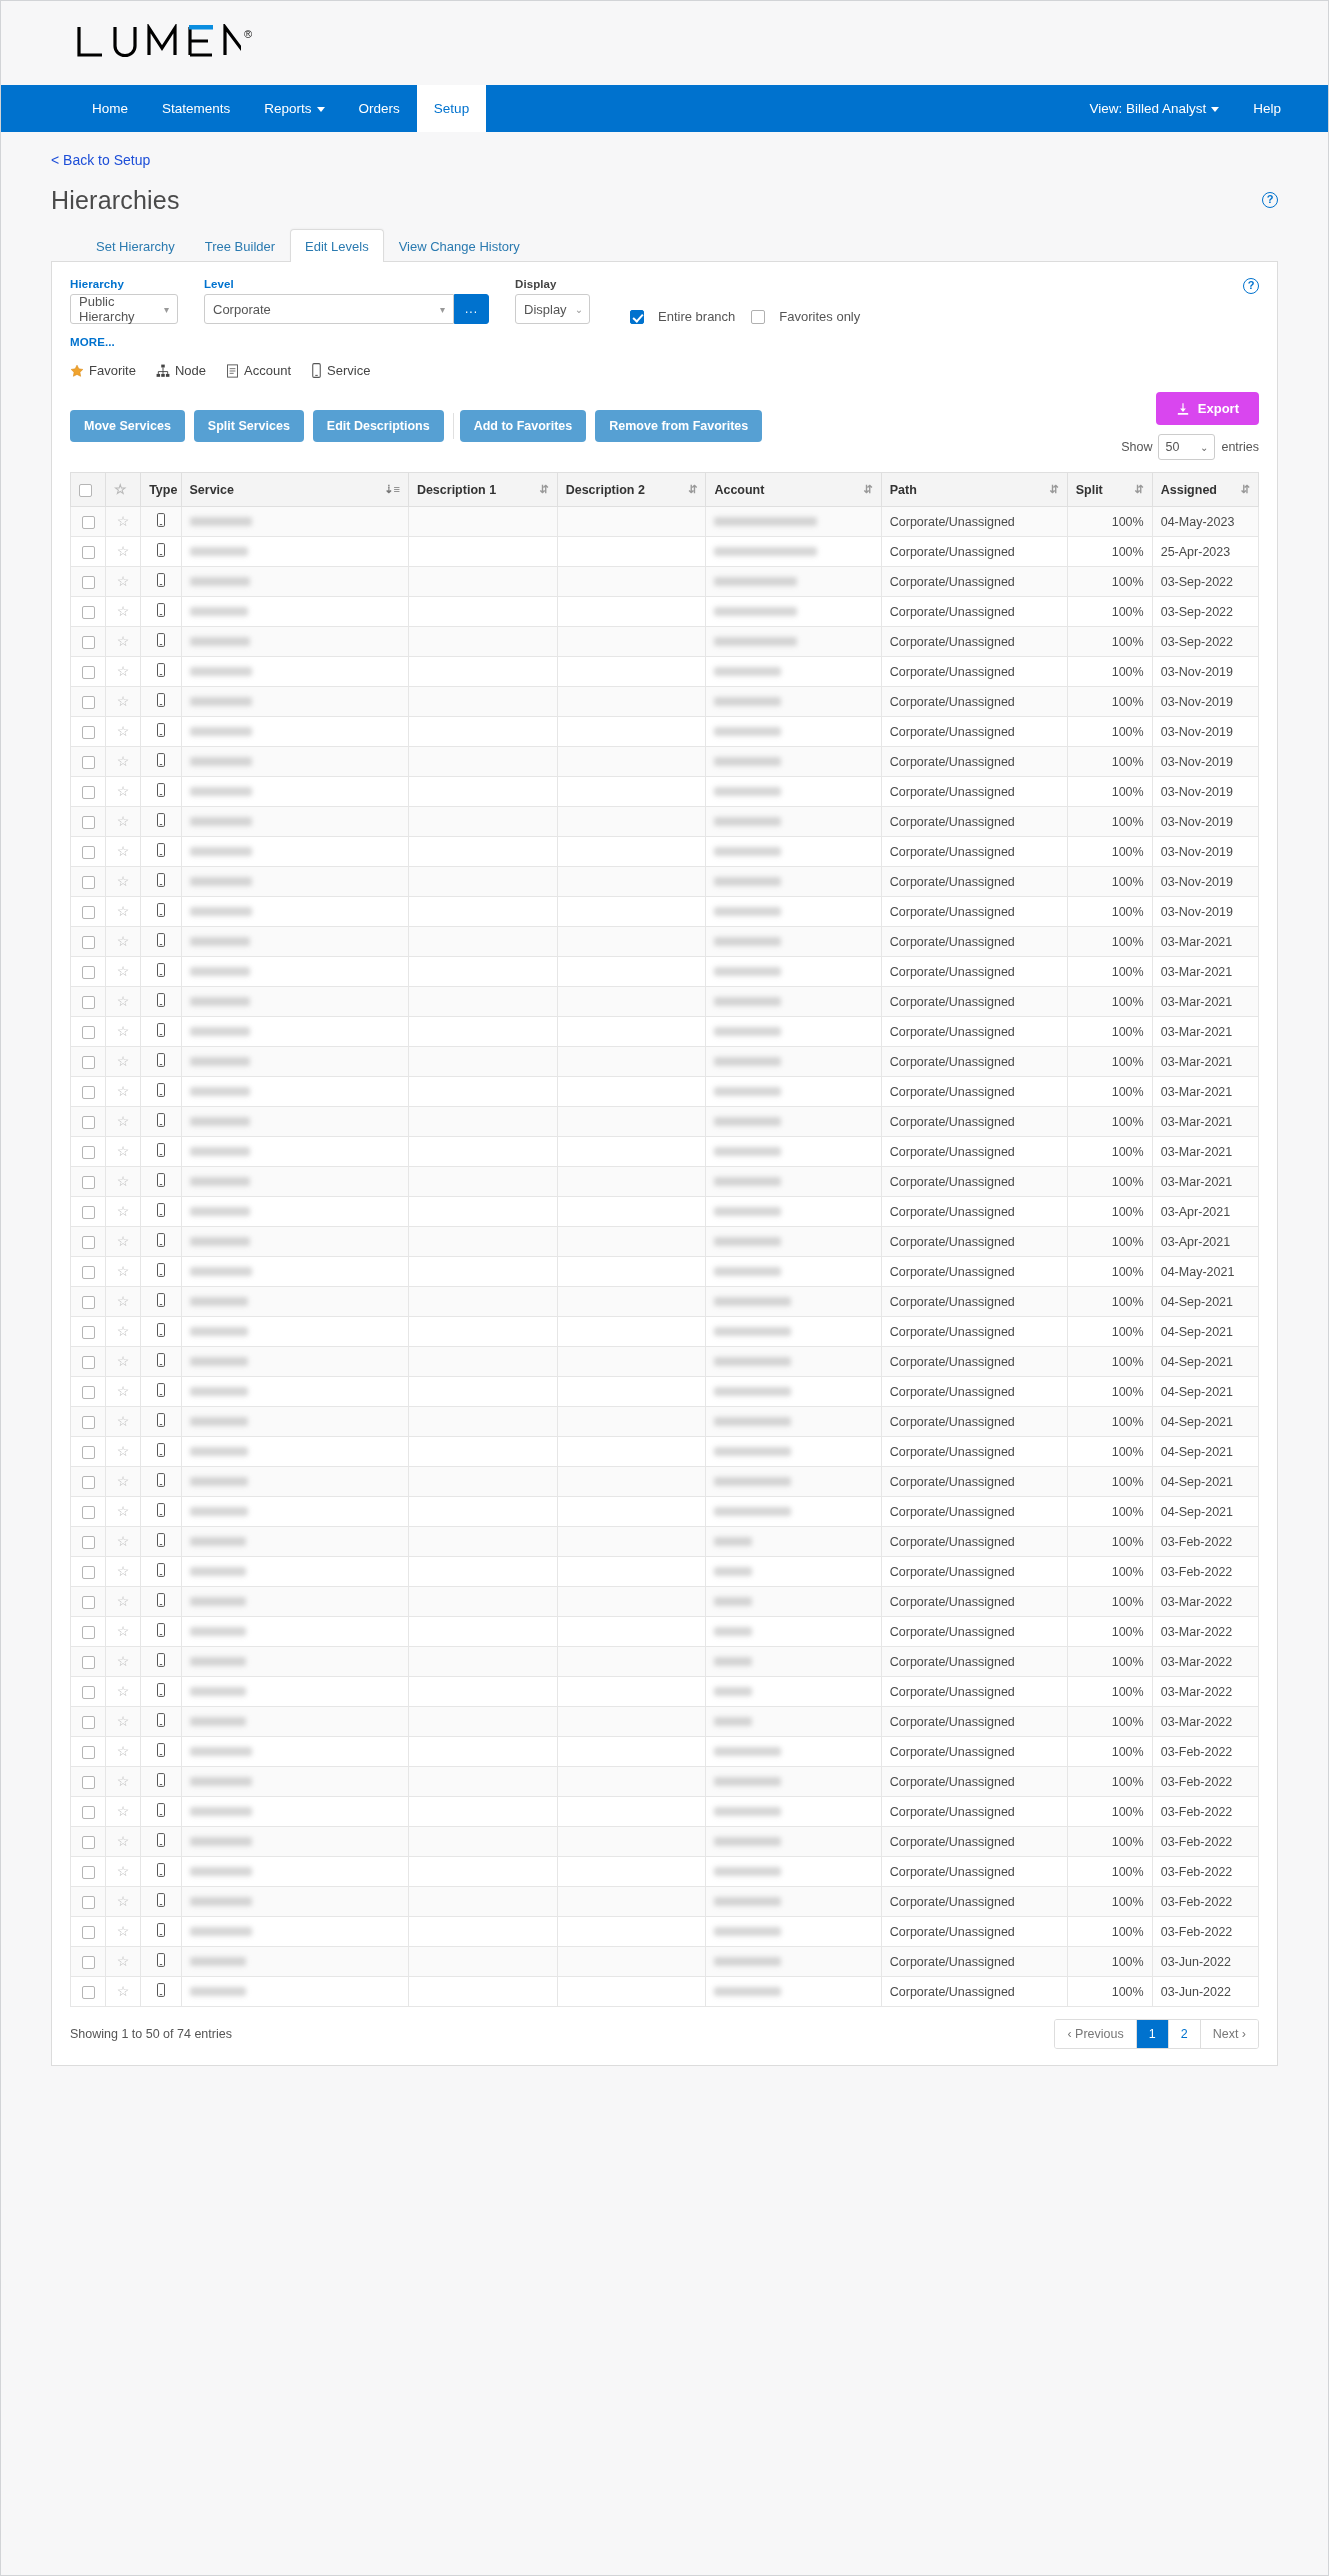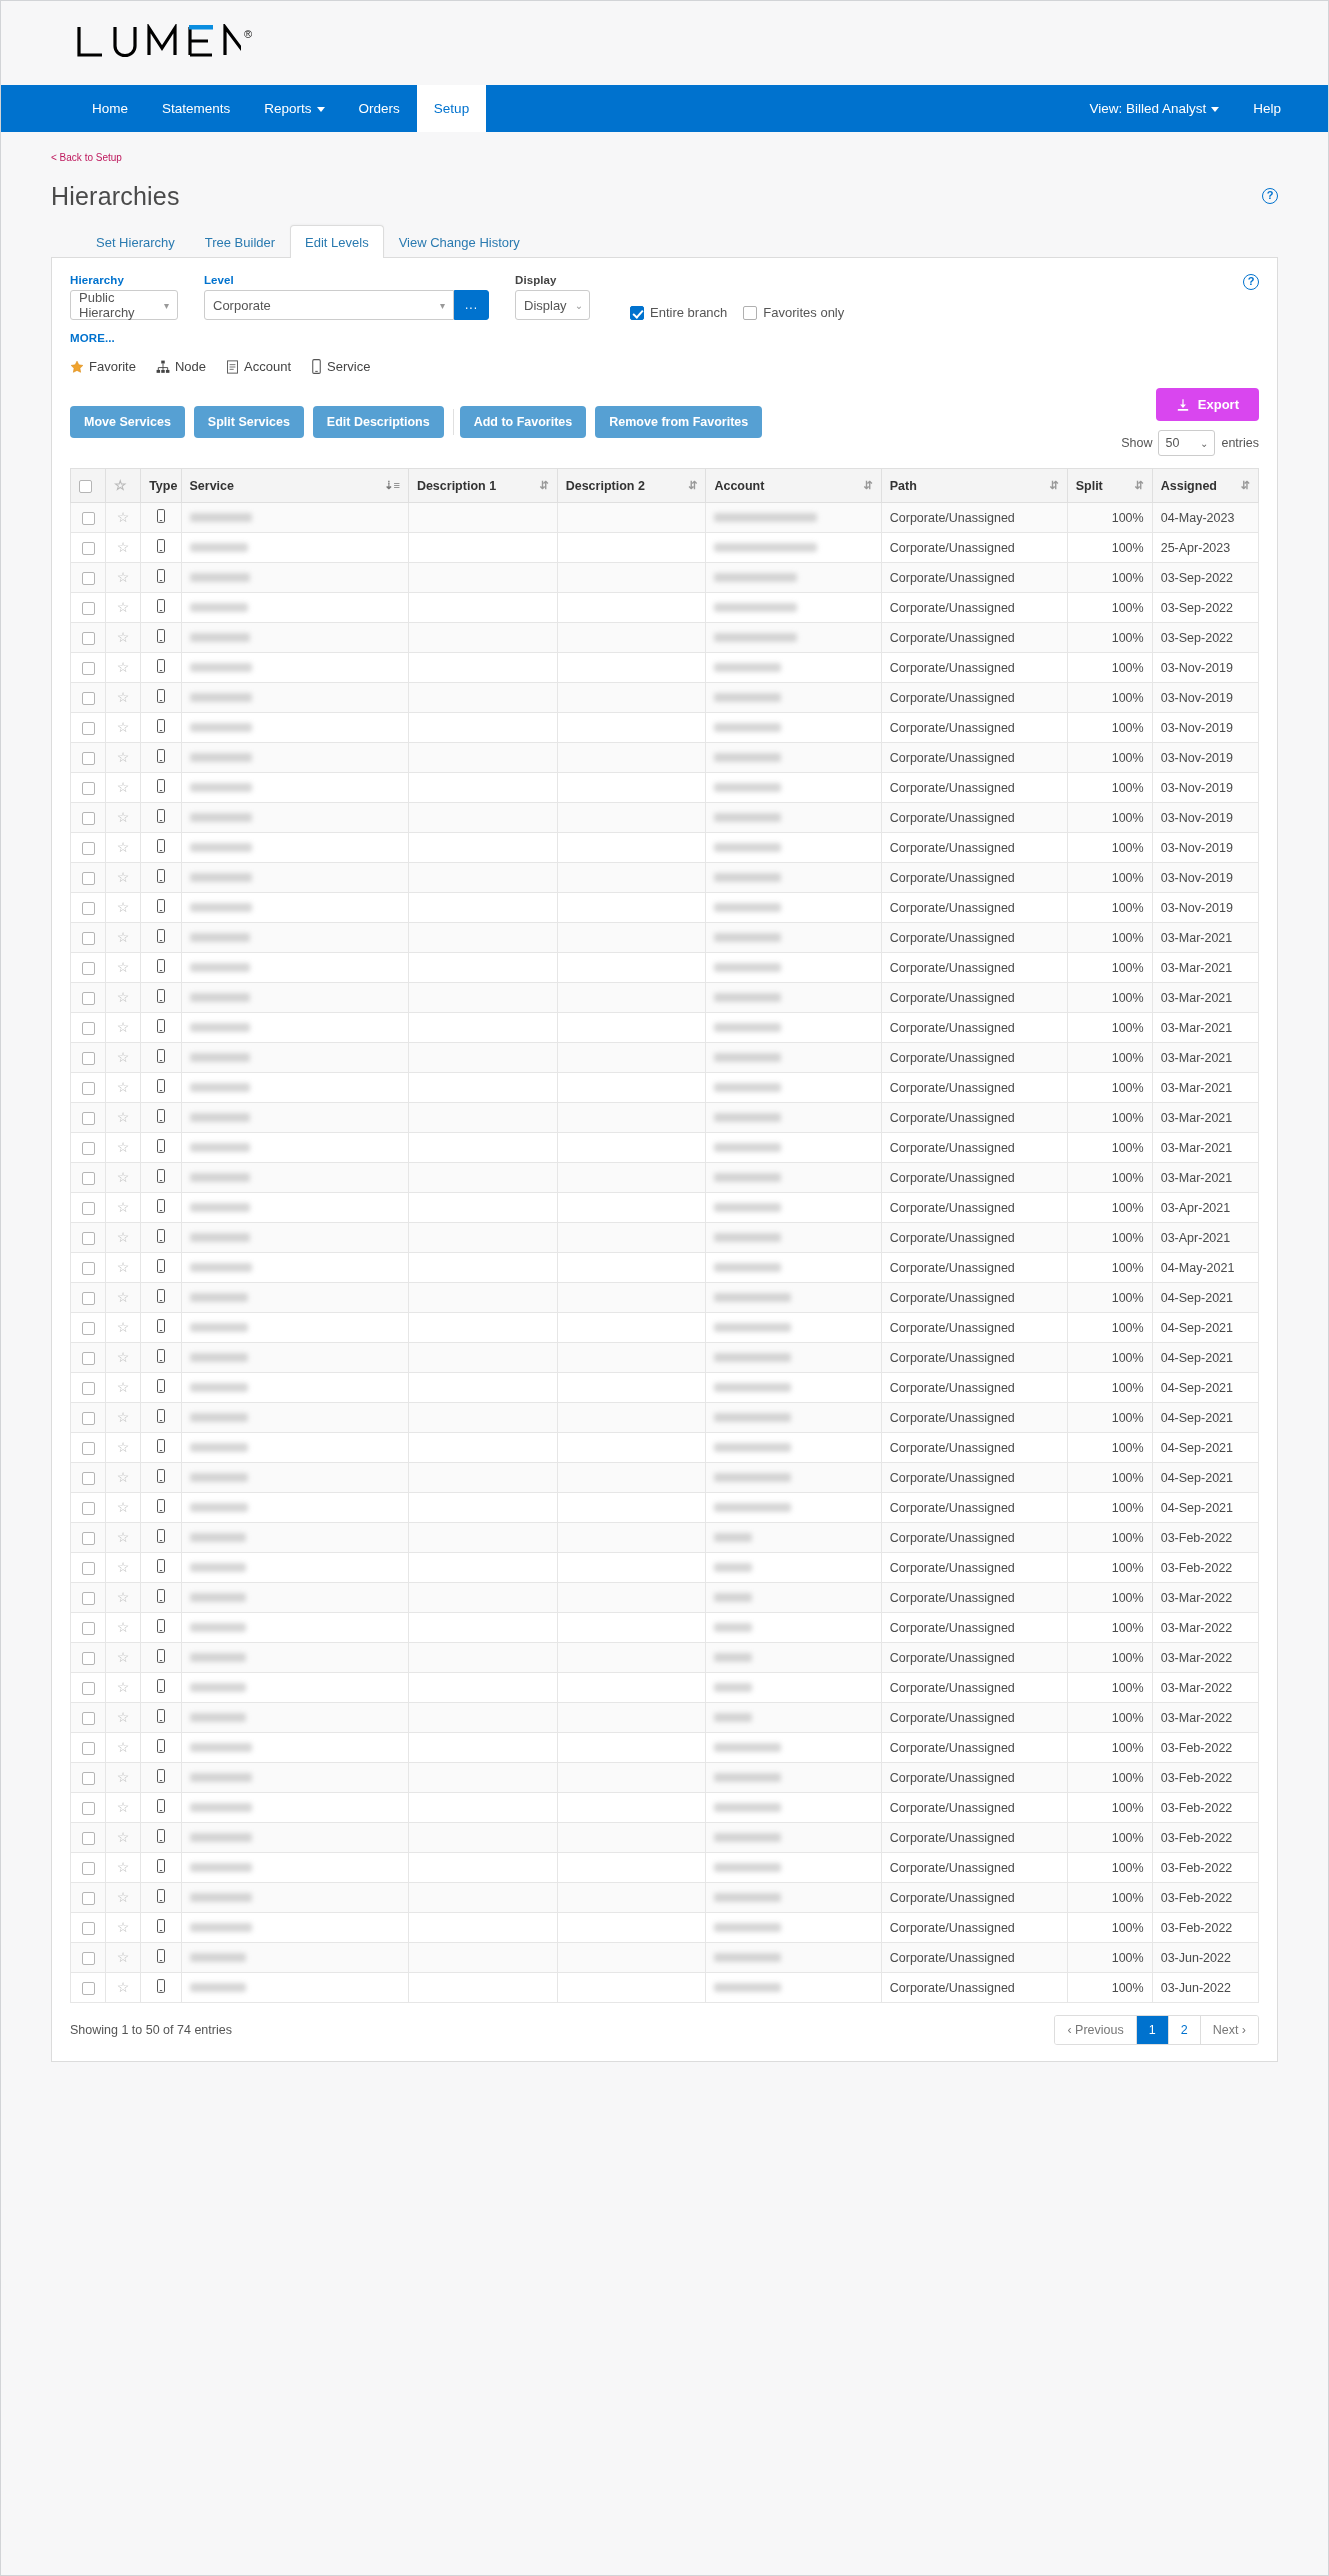--- a/index.html
+++ b/index.html
@@ -58,21 +58,21 @@
     border-left:4px solid transparent;
     border-right:4px solid transparent;
     border-top:5px solid currentColor;
     margin-left:5px; position:relative; top:1px;
   }
 
   
   .content { padding:0 50px; }
   .backlink {
     display:inline-block; margin-top:20px;
-    color:#be185d; font-size:10px; text-decoration:none; cursor:pointer;
+    color:#1d4ed8; font-size:14px; text-decoration:none; cursor:pointer;
   }
   .page-title {
     font-size:25px; font-weight:400; color:#4a4a4a;
     margin:18px 0 0 0; letter-spacing:0.2px;
   }
 
   
   .tabs {
     display:flex; align-items:flex-end;
     margin-top:14px; padding-left:30px;
@@ -131,21 +131,21 @@
   .level-wrap { display:flex; }
   #level-select { width:250px; border-top-right-radius:0; border-bottom-right-radius:0; }
   .ellipsis-btn {
     width:35px; height:30px; background:#0072ce; border:1px solid #0072ce;
     border-top-right-radius:3px; border-bottom-right-radius:3px;
     color:#fff; display:flex; align-items:center; justify-content:center;
     cursor:pointer; font-size:12px; letter-spacing:1px; line-height:8px;
   }
   #display-select { width:75px; }
   .checks { display:flex; align-items:center; margin-left:14px; padding-top:21px; }
-  .chk { display:flex; align-items:center; margin-right:16px; cursor:pointer; }
+  .chk { display:flex; align-items:center; margin-right:16px; cursor:pointer;gap:8px; }
   .box {
     width:14px; height:14px; border:1px solid #b0b0b0; border-radius:2px;
     background:#fff; margin-right:6px; display:inline-block;
     position:relative; flex:none;
   }
   .box.checked { background:#0072ce; border-color:#0072ce; }
   .box.checked:after {
     content:""; position:absolute; left:4px; top:1px;
     width:4px; height:8px; border:solid #fff;
     border-width:0 2px 2px 0; transform:rotate(42deg);

